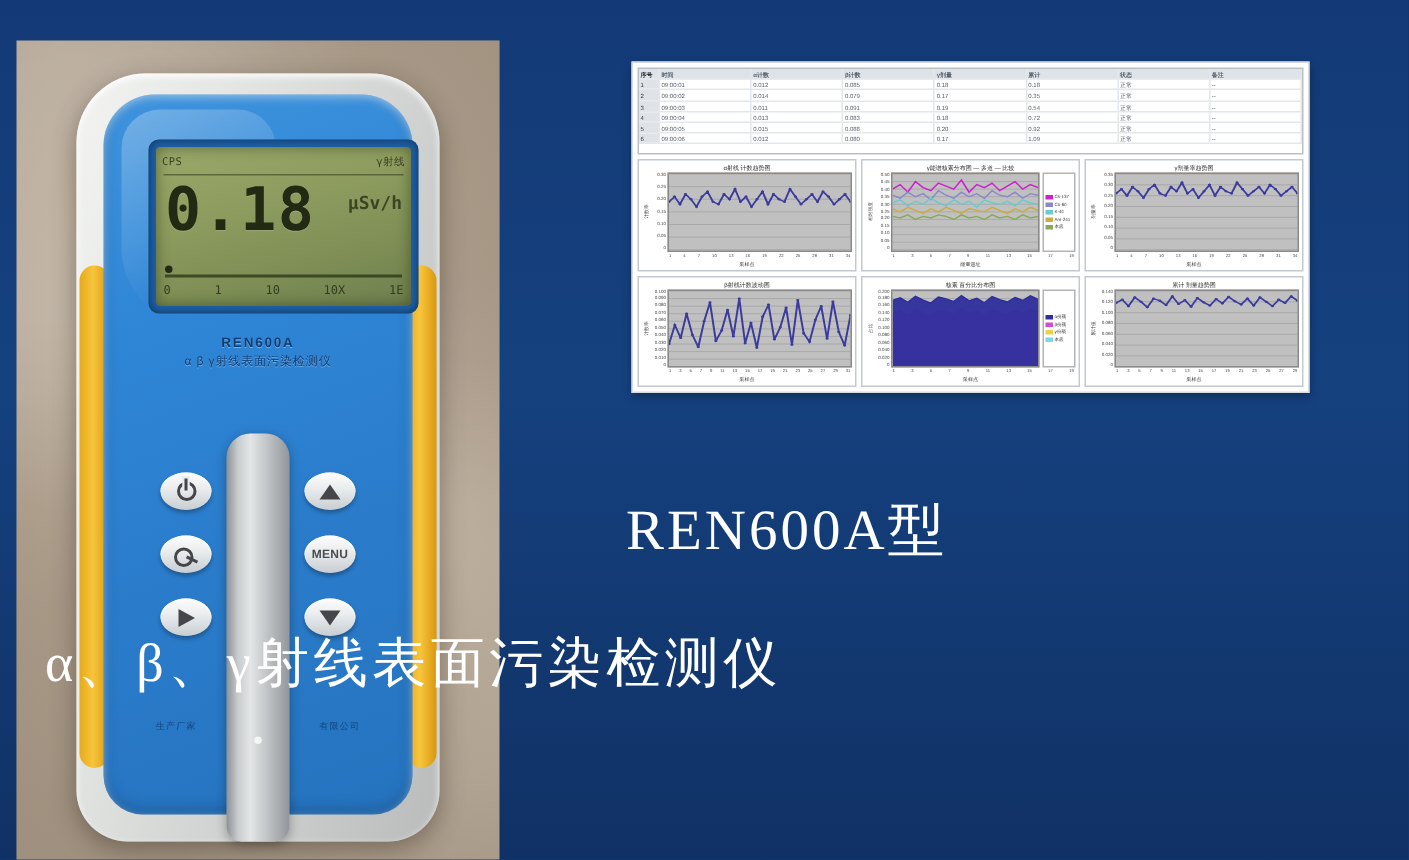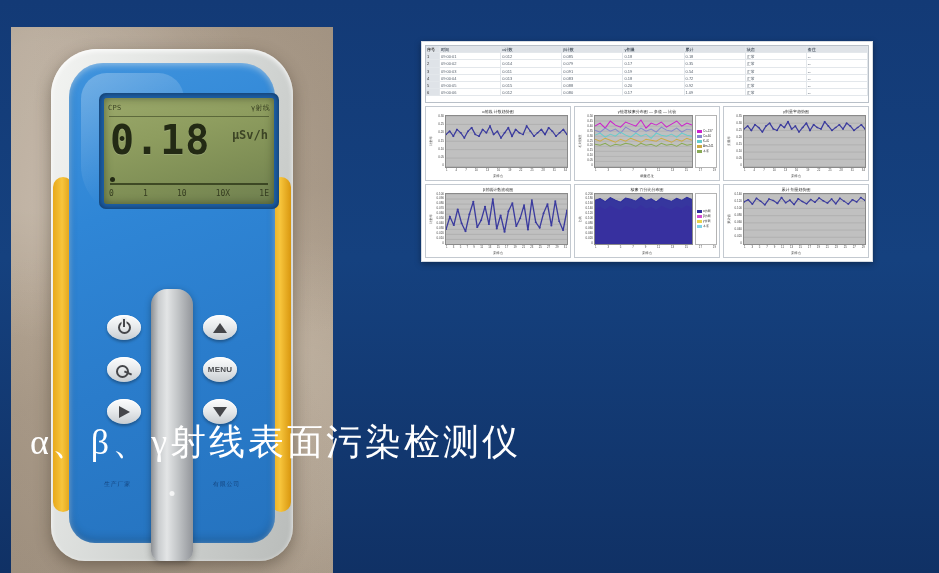--- a/index.html
+++ b/index.html
@@ -252,20 +252,24 @@
         <div class="lcd-scale" id="lcd-scale">
             <span>0</span>
             <span>1</span>
             <span>10</span>
             <span>10X</span>
             <span>1E</span>
           </div>
       </div>
     </div>
 
+    <div class="dev-label">
+      <div class="m">REN600A</div>
+      <div class="c">α β γ射线表面污染检测仪</div>
+    </div>
 
     <div class="handle">
       <div class="nub"></div>
     </div>
 
     <div class="key k1">
       <span class="pwr"></span>
     </div>
     <div class="key k2">
       <span class="srch"></span>
@@ -835,15 +839,16 @@
             <i>23</i>
             <i>25</i>
             <i>27</i>
             <i>29</i>
           </div>
           <div class="ch-xlab">采样点</div>
         </div>
       </div>
   </div>
 
+  <div id="title-main">REN600A型</div>
   <div id="title-sub">α、β、γ射线表面污染检测仪</div>
 
 </div>
 
 </body></html>

